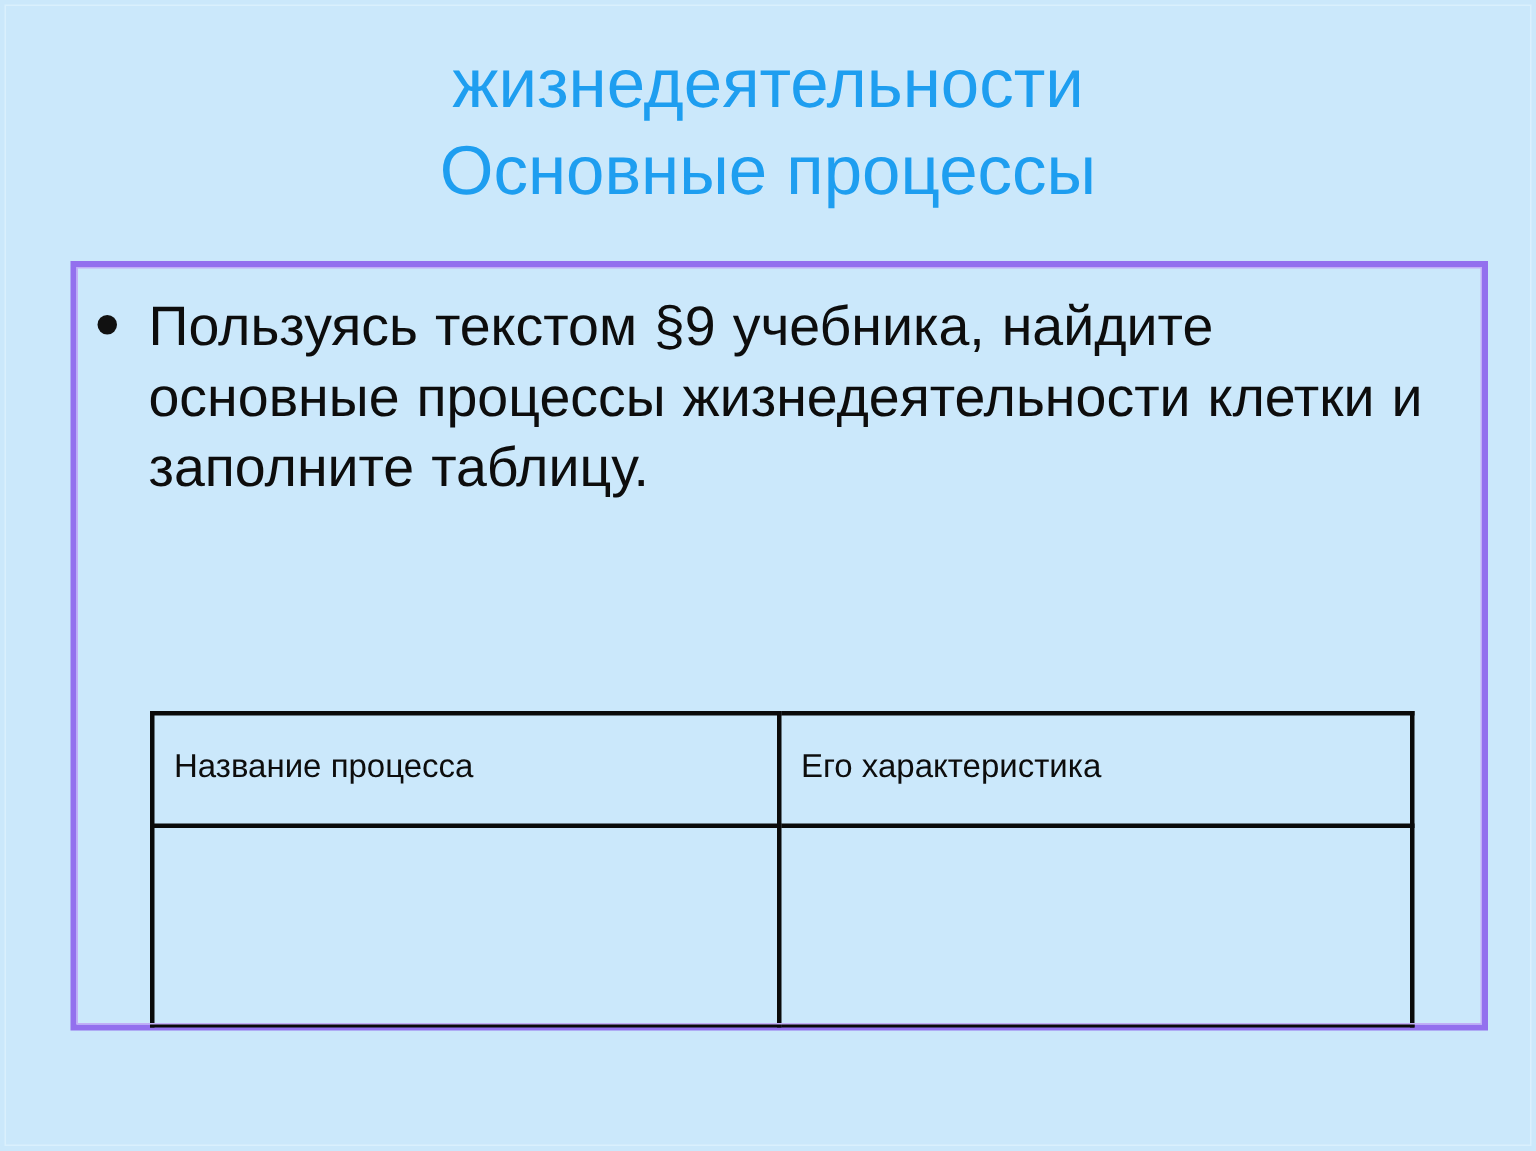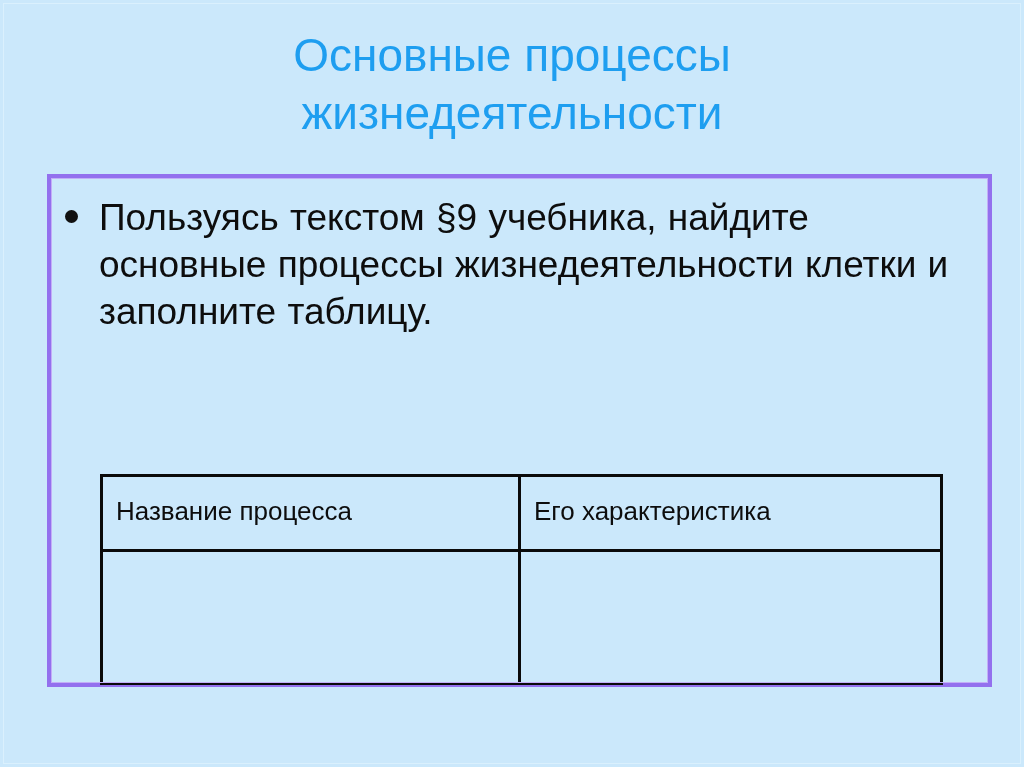--- a/index.html
+++ b/index.html
@@ -119,42 +119,42 @@
   table.proc-table th,
   table.proc-table td {
     border: 3px solid #0a0a0a;
     padding: 0;
     background: transparent;
     vertical-align: middle;
   }
   table.proc-table th {
     font-weight: normal;
     text-align: left;
-    font-size: 26px;
+    font-size: 22px;
     line-height: 36px;
     color: #0d0d0d;
     height: 64px;
     padding: 2px 6px 6px 13px;
   }
   table.proc-table td {
     height: 130px;
   }
   col.c1 { width: 418px; }
   col.c2 { width: 422px; }
 </style>
 </head>
 <body>
 
 <div class="slide">
 
   <div class="slide-edge"></div>
 
   <div class="title-block">
+    <span class="title-line">жизнедеятельности</span>
     <span class="title-line">Основные процессы</span>
-    <span class="title-line">жизнедеятельности</span>
   </div>
 
   <div class="content-frame">
 
     <div class="bullet-row">
       <span class="bullet-dot"></span>
       <span class="bullet-text">Пользуясь текстом §9 учебника, найдите основные процессы жизнедеятельности клетки и заполните таблицу.</span>
     </div>
 
     <div class="table-wrap">

